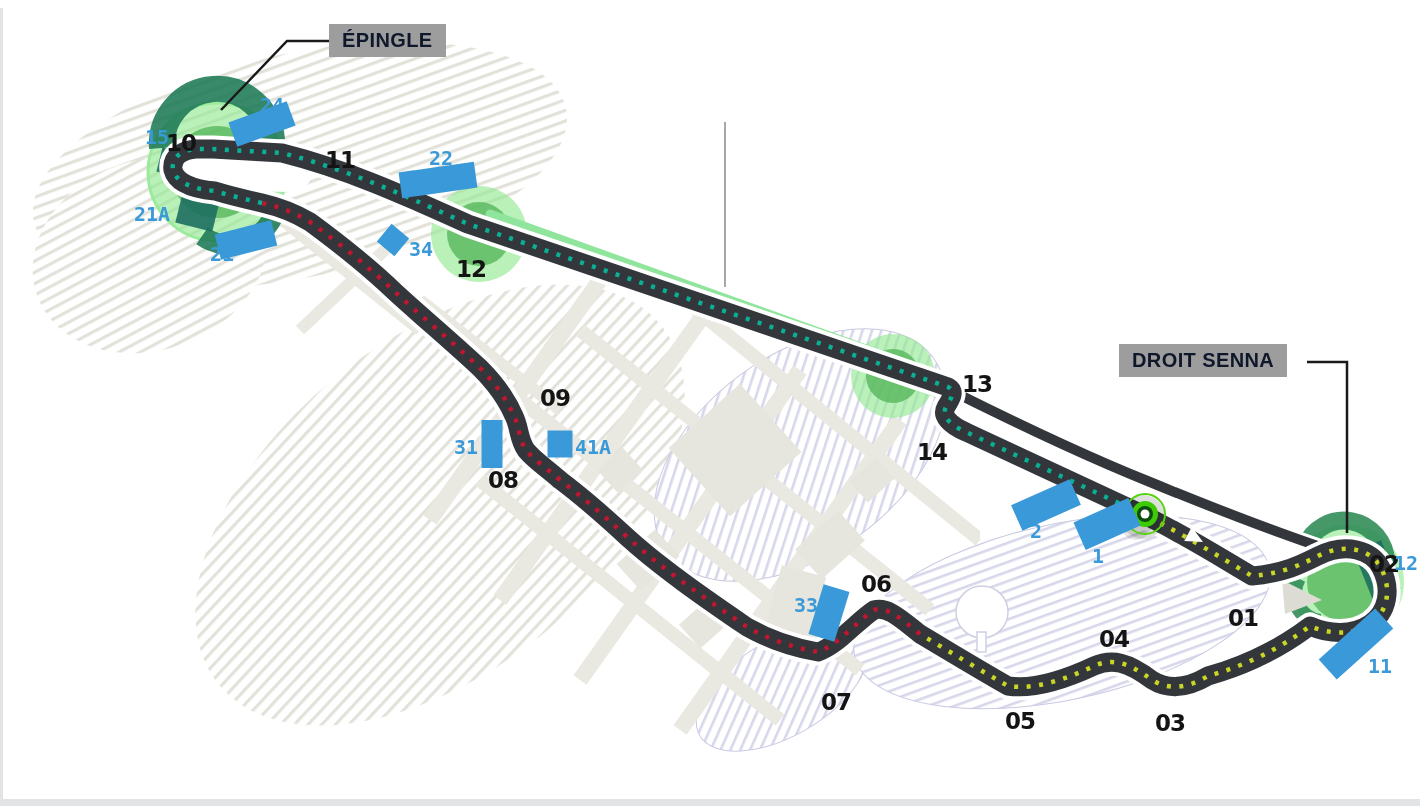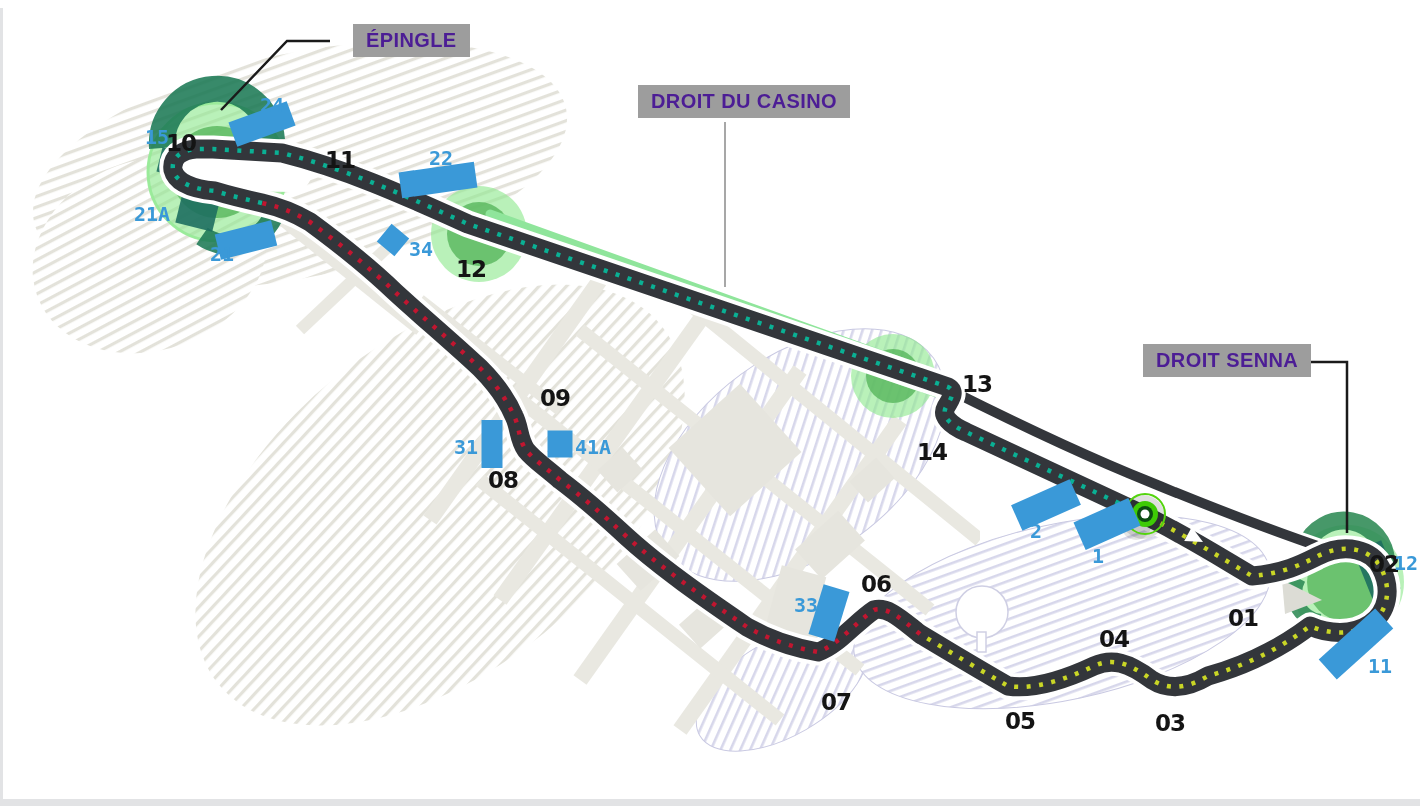--- a/index.html
+++ b/index.html
@@ -1,21 +1,21 @@
 <!DOCTYPE html>
 <html><head>
 <meta charset="utf-8">
 <style>
   html,body{margin:0;padding:0;background:#ffffff;}
   #stage{position:relative;width:1420px;height:806px;background:#fff;overflow:hidden;
          font-family:"Liberation Sans","DejaVu Sans",sans-serif;}
   #circuit-svg{position:absolute;left:0;top:0;}
   .edge{position:absolute;background:#e2e3e5;}
-  .callout{position:absolute;background:#9d9d9d;color:#4c1d95;font-weight:bold;
-           font-size:20px;letter-spacing:.4px;padding:5px 13px;white-space:nowrap;margin-left:24px;}
+  .callout{position:absolute;background:#9d9d9d;color:#0f172a;font-weight:bold;
+           font-size:20px;letter-spacing:.4px;padding:5px 13px;white-space:nowrap;}
   .corner-num{font-family:"DejaVu Sans","Liberation Sans",sans-serif;font-weight:bold;
               font-size:23px;fill:#141414;letter-spacing:-1px;}
   .stand-num{font-family:"DejaVu Sans Mono","Liberation Mono",monospace;font-weight:bold;
              font-size:20px;fill:#3a99d8;}
   text{text-anchor:middle;}
 </style>
 </head>
 <body>
 
 <div id="stage">
@@ -188,19 +188,18 @@
     <text x="593" y="454" class="stand-num">41A</text>
     <text x="1036" y="538" class="stand-num">2</text>
     <text x="1098" y="563" class="stand-num">1</text>
     <text x="806" y="612" class="stand-num">33</text>
     <text x="1406" y="570" class="stand-num">12</text>
     <text x="1380" y="673" class="stand-num">11</text>
   </g>
 </svg>
 
 <div class="callout" style="left:329px;top:24px;">ÉPINGLE</div>
-<div class="callout" style="left:614px;top:85px;">DROIT DU CASINO</div>
 <div class="callout" style="left:1119px;top:344px;">DROIT SENNA</div>
 
 <div class="edge" style="left:0;top:8px;width:3px;height:798px;"></div>
 <div class="edge" style="left:0;top:799px;width:1420px;height:7px;"></div>
 
 </div>
 
 </body></html>

